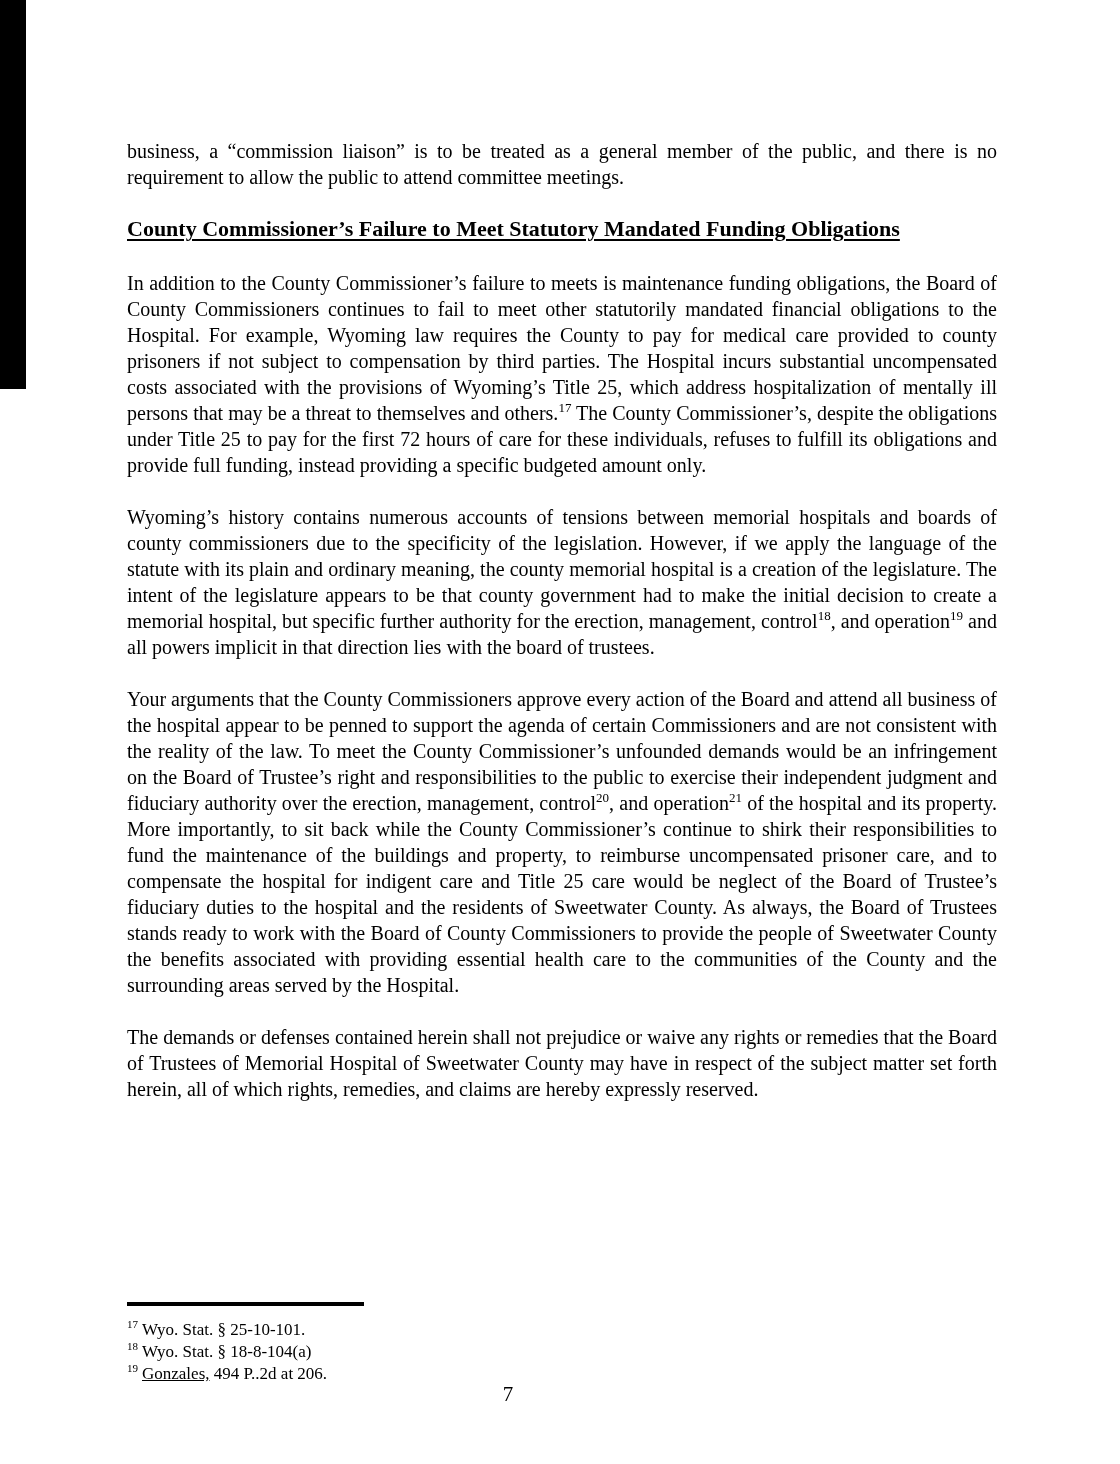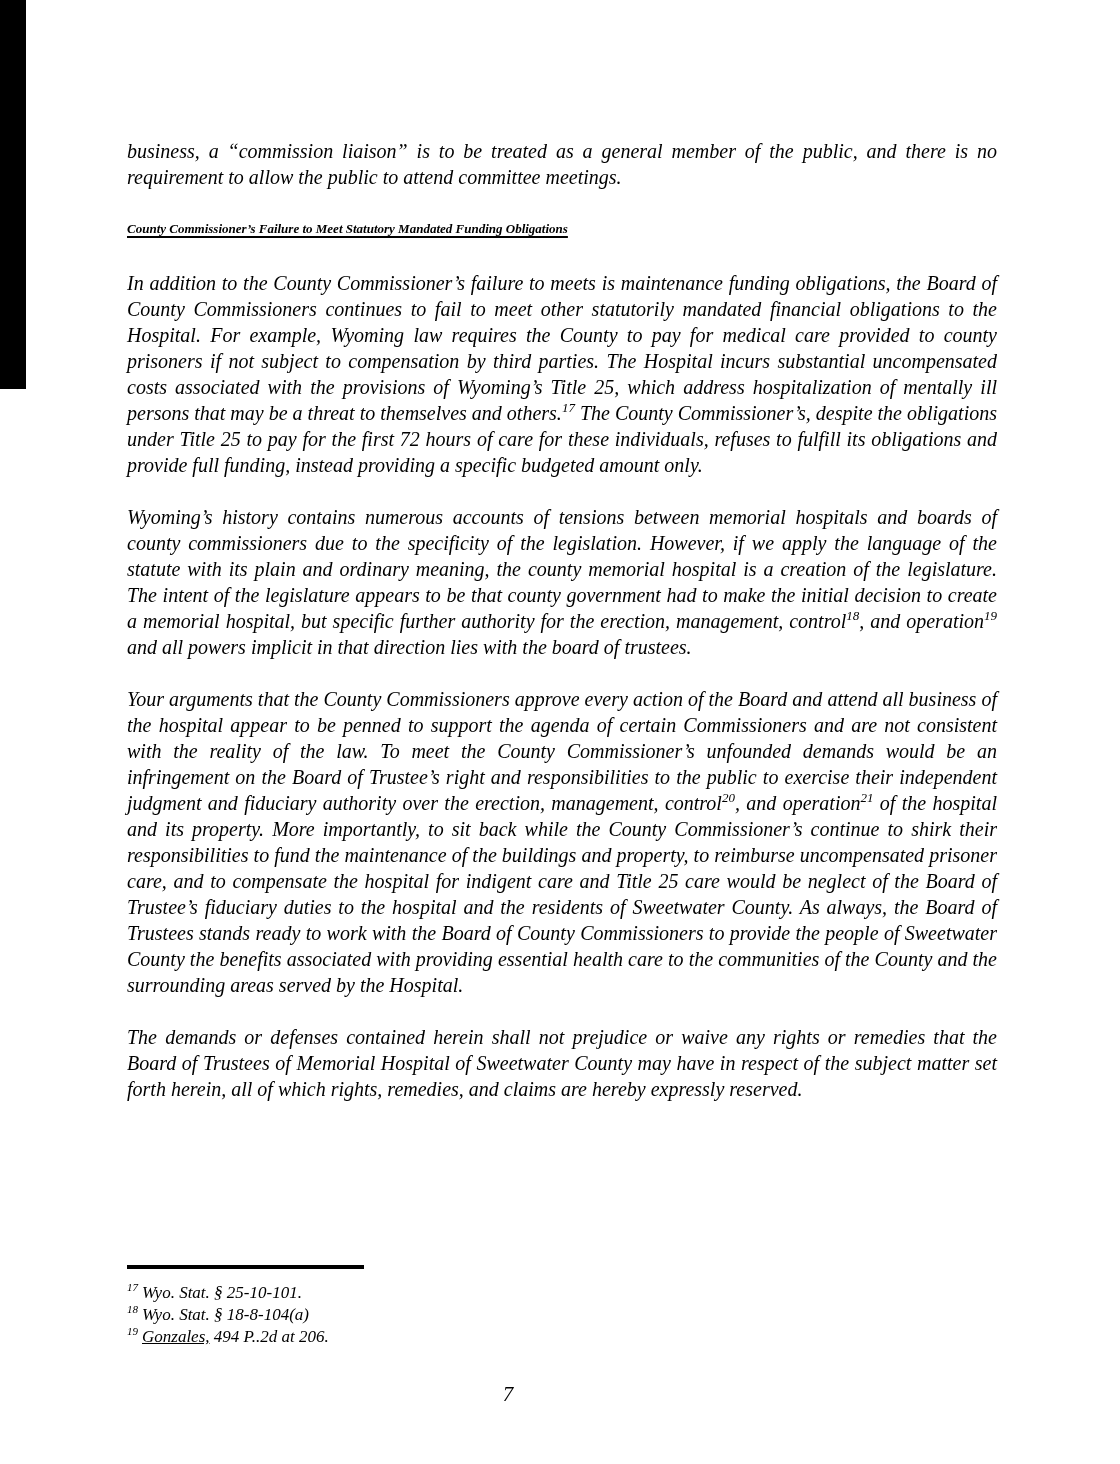--- a/index.html
+++ b/index.html
@@ -8,21 +8,20 @@
     background: #ffffff;
   }
   .page {
     position: relative;
     width: 1120px;
     height: 1464px;
     background: #ffffff;
     color: #000000;
     font-family: "Liberation Serif", "DejaVu Serif", serif;
     overflow: hidden;
-    font-style: italic;
   }
   .scan-bar {
     position: absolute;
     left: 0;
     top: 0;
     width: 26px;
     height: 389px;
     background: #000000;
   }
   .text-block {
@@ -31,37 +30,37 @@
     top: 138px;
     width: 870px;
   }
   .body-para {
     font-size: 20px;
     line-height: 26px;
     text-align: justify;
     margin: 0 0 26px 0;
   }
   .section-heading {
-    font-size: 13px;
+    font-size: 22px;
     line-height: 26px;
     font-weight: bold;
     text-decoration: underline;
     text-decoration-thickness: 2px;
     text-underline-offset: 3px;
     margin: 2px 0 28px 0;
   }
   .body-para sup {
     font-size: 13px;
     line-height: 0;
     vertical-align: super;
   }
   .footer-block {
     position: absolute;
     left: 127px;
-    top: 1265px;
+    top: 1302px;
     width: 870px;
   }
   .footnote-sep {
     width: 237px;
     height: 4px;
     background: #000000;
     margin: 0 0 13px 0;
   }
   .footnote {
     font-size: 17px;

